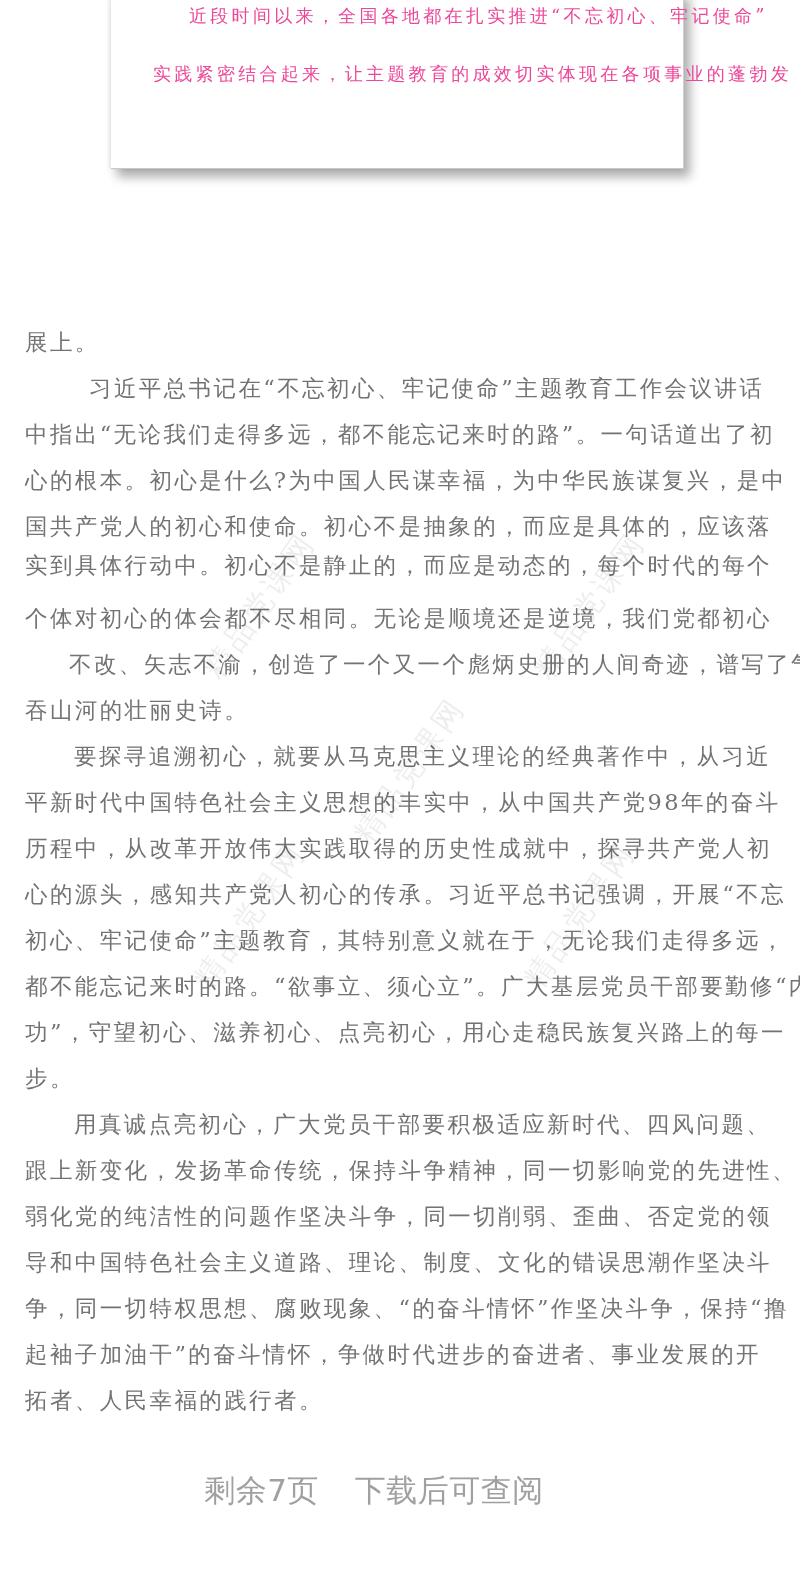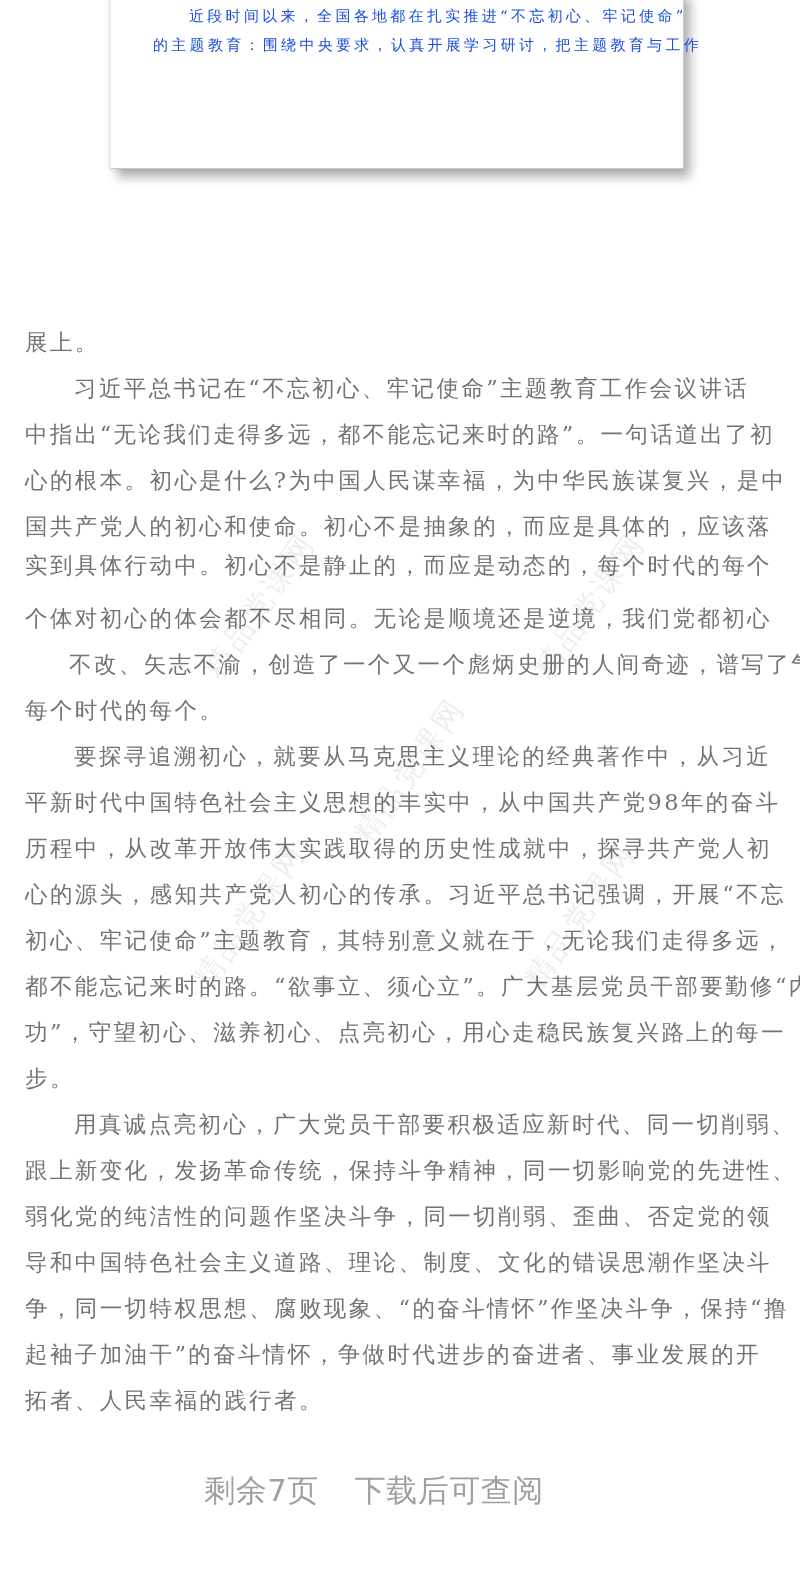--- a/index.html
+++ b/index.html
@@ -7,22 +7,22 @@
     width: 800px; height: 1588px; background: #ffffff; position: relative; overflow: hidden;
     font-family: "DejaVu Serif", "Liberation Serif", serif; color: #1a1a1a;
   }
   .card {
     position: absolute; left: 111px; top: -10px; width: 572px; height: 178px;
     background: #fff;
     box-shadow: 6px 8px 10px rgba(0,0,0,0.32), -2px 0 4px rgba(0,0,0,0.08);
     border-right: 1px solid #d0d0d0; border-bottom: 1px solid #c8c8c8;
   }
   .card-line {
-    position: absolute; left: 42px; width: 520px; font-size: 15px; line-height: 20px;
-    letter-spacing: 3.3px; white-space: nowrap; color: #1d4ed8;
+    position: absolute; left: 42px; width: 520px; font-size: 18px; line-height: 20px;
+    letter-spacing: 3.3px; white-space: nowrap; color: #ec4899;
   }
   .body-line {
     position: absolute; left: 25px; font-size: 22.5px; line-height: 30px;
     letter-spacing: 2.4px; white-space: nowrap; color: #737373;
   }
   .indent { left: 74px; }
   .watermark {
     position: absolute; font-family: "DejaVu Sans", sans-serif; font-size: 30px;
     color: rgba(0,0,0,0.07); transform: rotate(-55deg); white-space: nowrap;
     letter-spacing: 4px; pointer-events: none;
@@ -33,42 +33,42 @@
     letter-spacing: 0.5px;
   }
   .footer span { display: inline-block; }
   .footer .gap { width: 36px; }
 </style>
 </head>
 <body>
 
 <div class="card">
   <div class="card-line" style="top:16px; left:78px;">近段时间以来，全国各地都在扎实推进“不忘初心、牢记使命”</div>
-  <div class="card-line" style="top:45px;">的主题教育：围绕中央要求，认真开展学习研讨，把主题教育与工作</div>
+  <div class="card-line" style="top:74px;">实践紧密结合起来，让主题教育的成效切实体现在各项事业的蓬勃发</div>
 </div>
 
 <div id="body-text">
     <div class="body-line" style="top: 327px;">展上。</div>
-    <div class="body-line indent" style="top: 373px;">习近平总书记在“不忘初心、牢记使命”主题教育工作会议讲话</div>
+    <div class="body-line indent" style="top: 373px; margin-left: 15px;">习近平总书记在“不忘初心、牢记使命”主题教育工作会议讲话</div>
     <div class="body-line" style="top: 419px;">中指出“无论我们走得多远，都不能忘记来时的路”。一句话道出了初</div>
     <div class="body-line" style="top: 465px;">心的根本。初心是什么?为中国人民谋幸福，为中华民族谋复兴，是中</div>
     <div class="body-line" style="top: 511px;">国共产党人的初心和使命。初心不是抽象的，而应是具体的，应该落</div>
     <div class="body-line" style="top: 550px; text-align: center;">实到具体行动中。初心不是静止的，而应是动态的，每个时代的每个</div>
     <div class="body-line" style="top: 603px;">个体对初心的体会都不尽相同。无论是顺境还是逆境，我们党都初心</div>
     <div class="body-line" style="top: 649px; margin-left: 44px;">不改、矢志不渝，创造了一个又一个彪炳史册的人间奇迹，谱写了气</div>
-    <div class="body-line" style="top: 695px;">每个时代的每个。</div>
+    <div class="body-line" style="top: 695px;">吞山河的壮丽史诗。</div>
     <div class="body-line indent" style="top: 741px;">要探寻追溯初心，就要从马克思主义理论的经典著作中，从习近</div>
     <div class="body-line" style="top: 787px;">平新时代中国特色社会主义思想的丰实中，从中国共产党98年的奋斗</div>
     <div class="body-line" style="top: 833px;">历程中，从改革开放伟大实践取得的历史性成就中，探寻共产党人初</div>
     <div class="body-line" style="top: 879px;">心的源头，感知共产党人初心的传承。习近平总书记强调，开展“不忘</div>
     <div class="body-line" style="top: 925px;">初心、牢记使命”主题教育，其特别意义就在于，无论我们走得多远，</div>
     <div class="body-line" style="top: 971px;">都不能忘记来时的路。“欲事立、须心立”。广大基层党员干部要勤修“内</div>
     <div class="body-line" style="top: 1017px; text-align: center;">功”，守望初心、滋养初心、点亮初心，用心走稳民族复兴路上的每一</div>
     <div class="body-line" style="top: 1063px;">步。</div>
-    <div class="body-line indent" style="top: 1109px;">用真诚点亮初心，广大党员干部要积极适应新时代、同一切削弱、</div>
+    <div class="body-line indent" style="top: 1109px;">用真诚点亮初心，广大党员干部要积极适应新时代、四风问题、</div>
     <div class="body-line" style="top: 1155px;">跟上新变化，发扬革命传统，保持斗争精神，同一切影响党的先进性、</div>
     <div class="body-line" style="top: 1201px;">弱化党的纯洁性的问题作坚决斗争，同一切削弱、歪曲、否定党的领</div>
     <div class="body-line" style="top: 1247px;">导和中国特色社会主义道路、理论、制度、文化的错误思潮作坚决斗</div>
     <div class="body-line" style="top: 1293px;">争，同一切特权思想、腐败现象、“的奋斗情怀”作坚决斗争，保持“撸</div>
     <div class="body-line" style="top: 1339px;">起袖子加油干”的奋斗情怀，争做时代进步的奋进者、事业发展的开</div>
     <div class="body-line" style="top: 1385px;">拓者、人民幸福的践行者。</div>
   </div>
 
 <div id="watermarks">
     <div class="watermark" style="left: 175px; top: 585px;">精品党课网</div>

